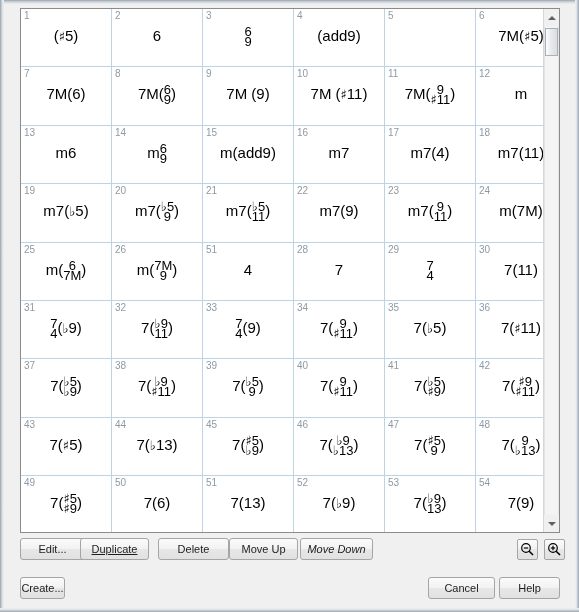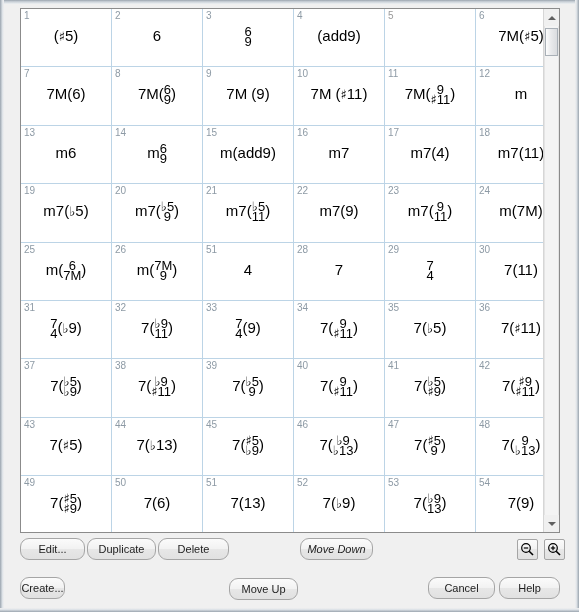--- a/index.html
+++ b/index.html
@@ -125,21 +125,21 @@
     box-sizing:border-box;
     cursor:default;
   }
 
   
   .btn{
     position:absolute;
     height:22px;
     background:linear-gradient(to bottom,#fbfbfb 0%,#f2f2f2 48%,#e7e7e7 50%,#e1e1e1 100%);
     border:1px solid #a5a5a5;
-    border-radius:9px;
+    border-radius:3px;
     font-family:"Liberation Sans", sans-serif;
     font-size:11px;
     color:#1d1d1d;
     text-align:center;
     line-height:20px;
     box-sizing:border-box;
     padding:0;
     cursor:default;
     white-space:nowrap;
   }
@@ -415,23 +415,23 @@
       </div>
       <div class="track"></div>
       <div class="thumb"></div>
       <div class="sb-btn sb-down">
         <span class="arrow-down"></span>
       </div>
     </div>
   </div>
 
   <button class="btn" style="left:20px;top:538px;width:65px;">Edit...</button>
-  <button class="btn" style="left:87px;top:538px;width:69px;">Duplicate</button>
+  <button class="btn" style="left:80px;top:538px;width:69px;text-decoration:underline;">Duplicate</button>
   <button class="btn" style="left:158px;top:538px;width:71px;">Delete</button>
-  <button class="btn" style="left:229px;top:538px;width:69px;margin-top:40px;">Move Up</button>
+  <button class="btn" style="left:229px;top:538px;width:69px;">Move Up</button>
   <button class="btn" style="left:300px;top:538px;width:73px;font-style:italic;">Move Down</button>
 
   <div class="iconbtn" style="left:517px;top:539px;">
     <svg width="15" height="15" viewBox="0 0 15 15">
       <circle cx="6" cy="6" r="4.3" fill="none" stroke="#000" stroke-width="1.2"></circle>
       <line x1="9.2" y1="9.2" x2="13" y2="13" stroke="#000" stroke-width="1.6"></line>
       <line x1="3.8" y1="6" x2="8.2" y2="6" stroke="#000" stroke-width="1.2"></line>
     </svg>
   </div>
   <div class="iconbtn" style="left:544px;top:539px;">

